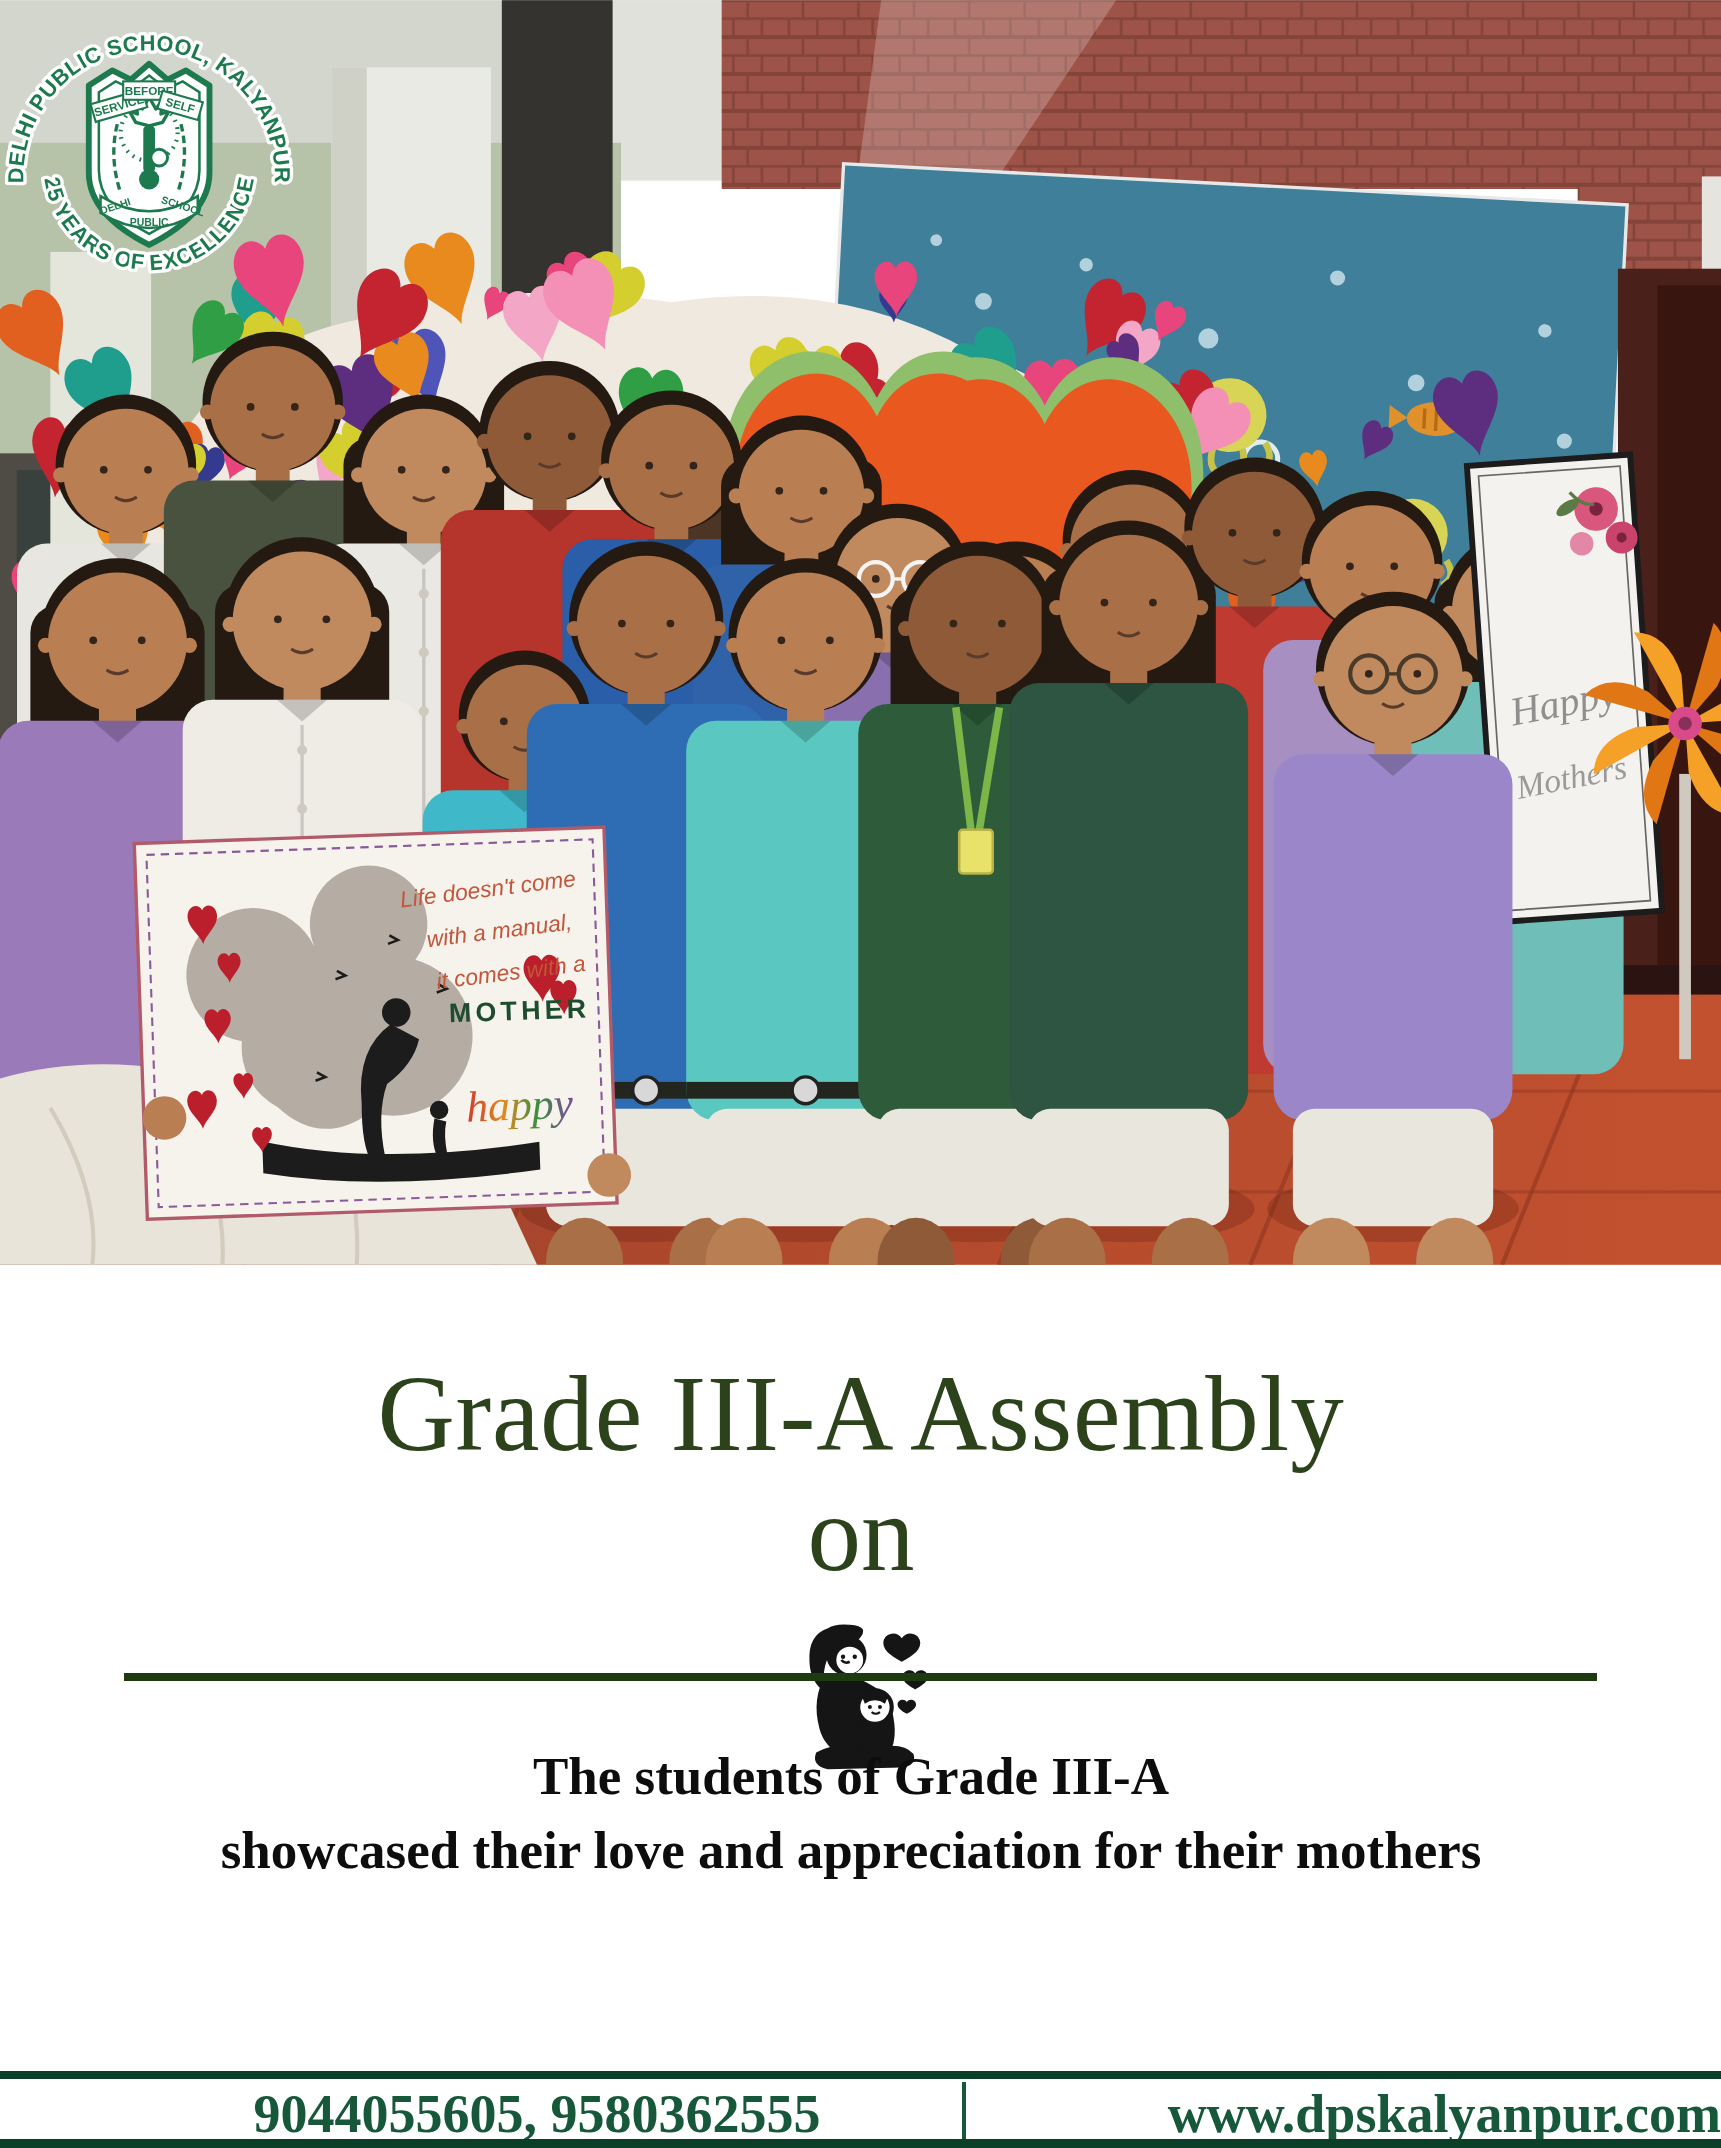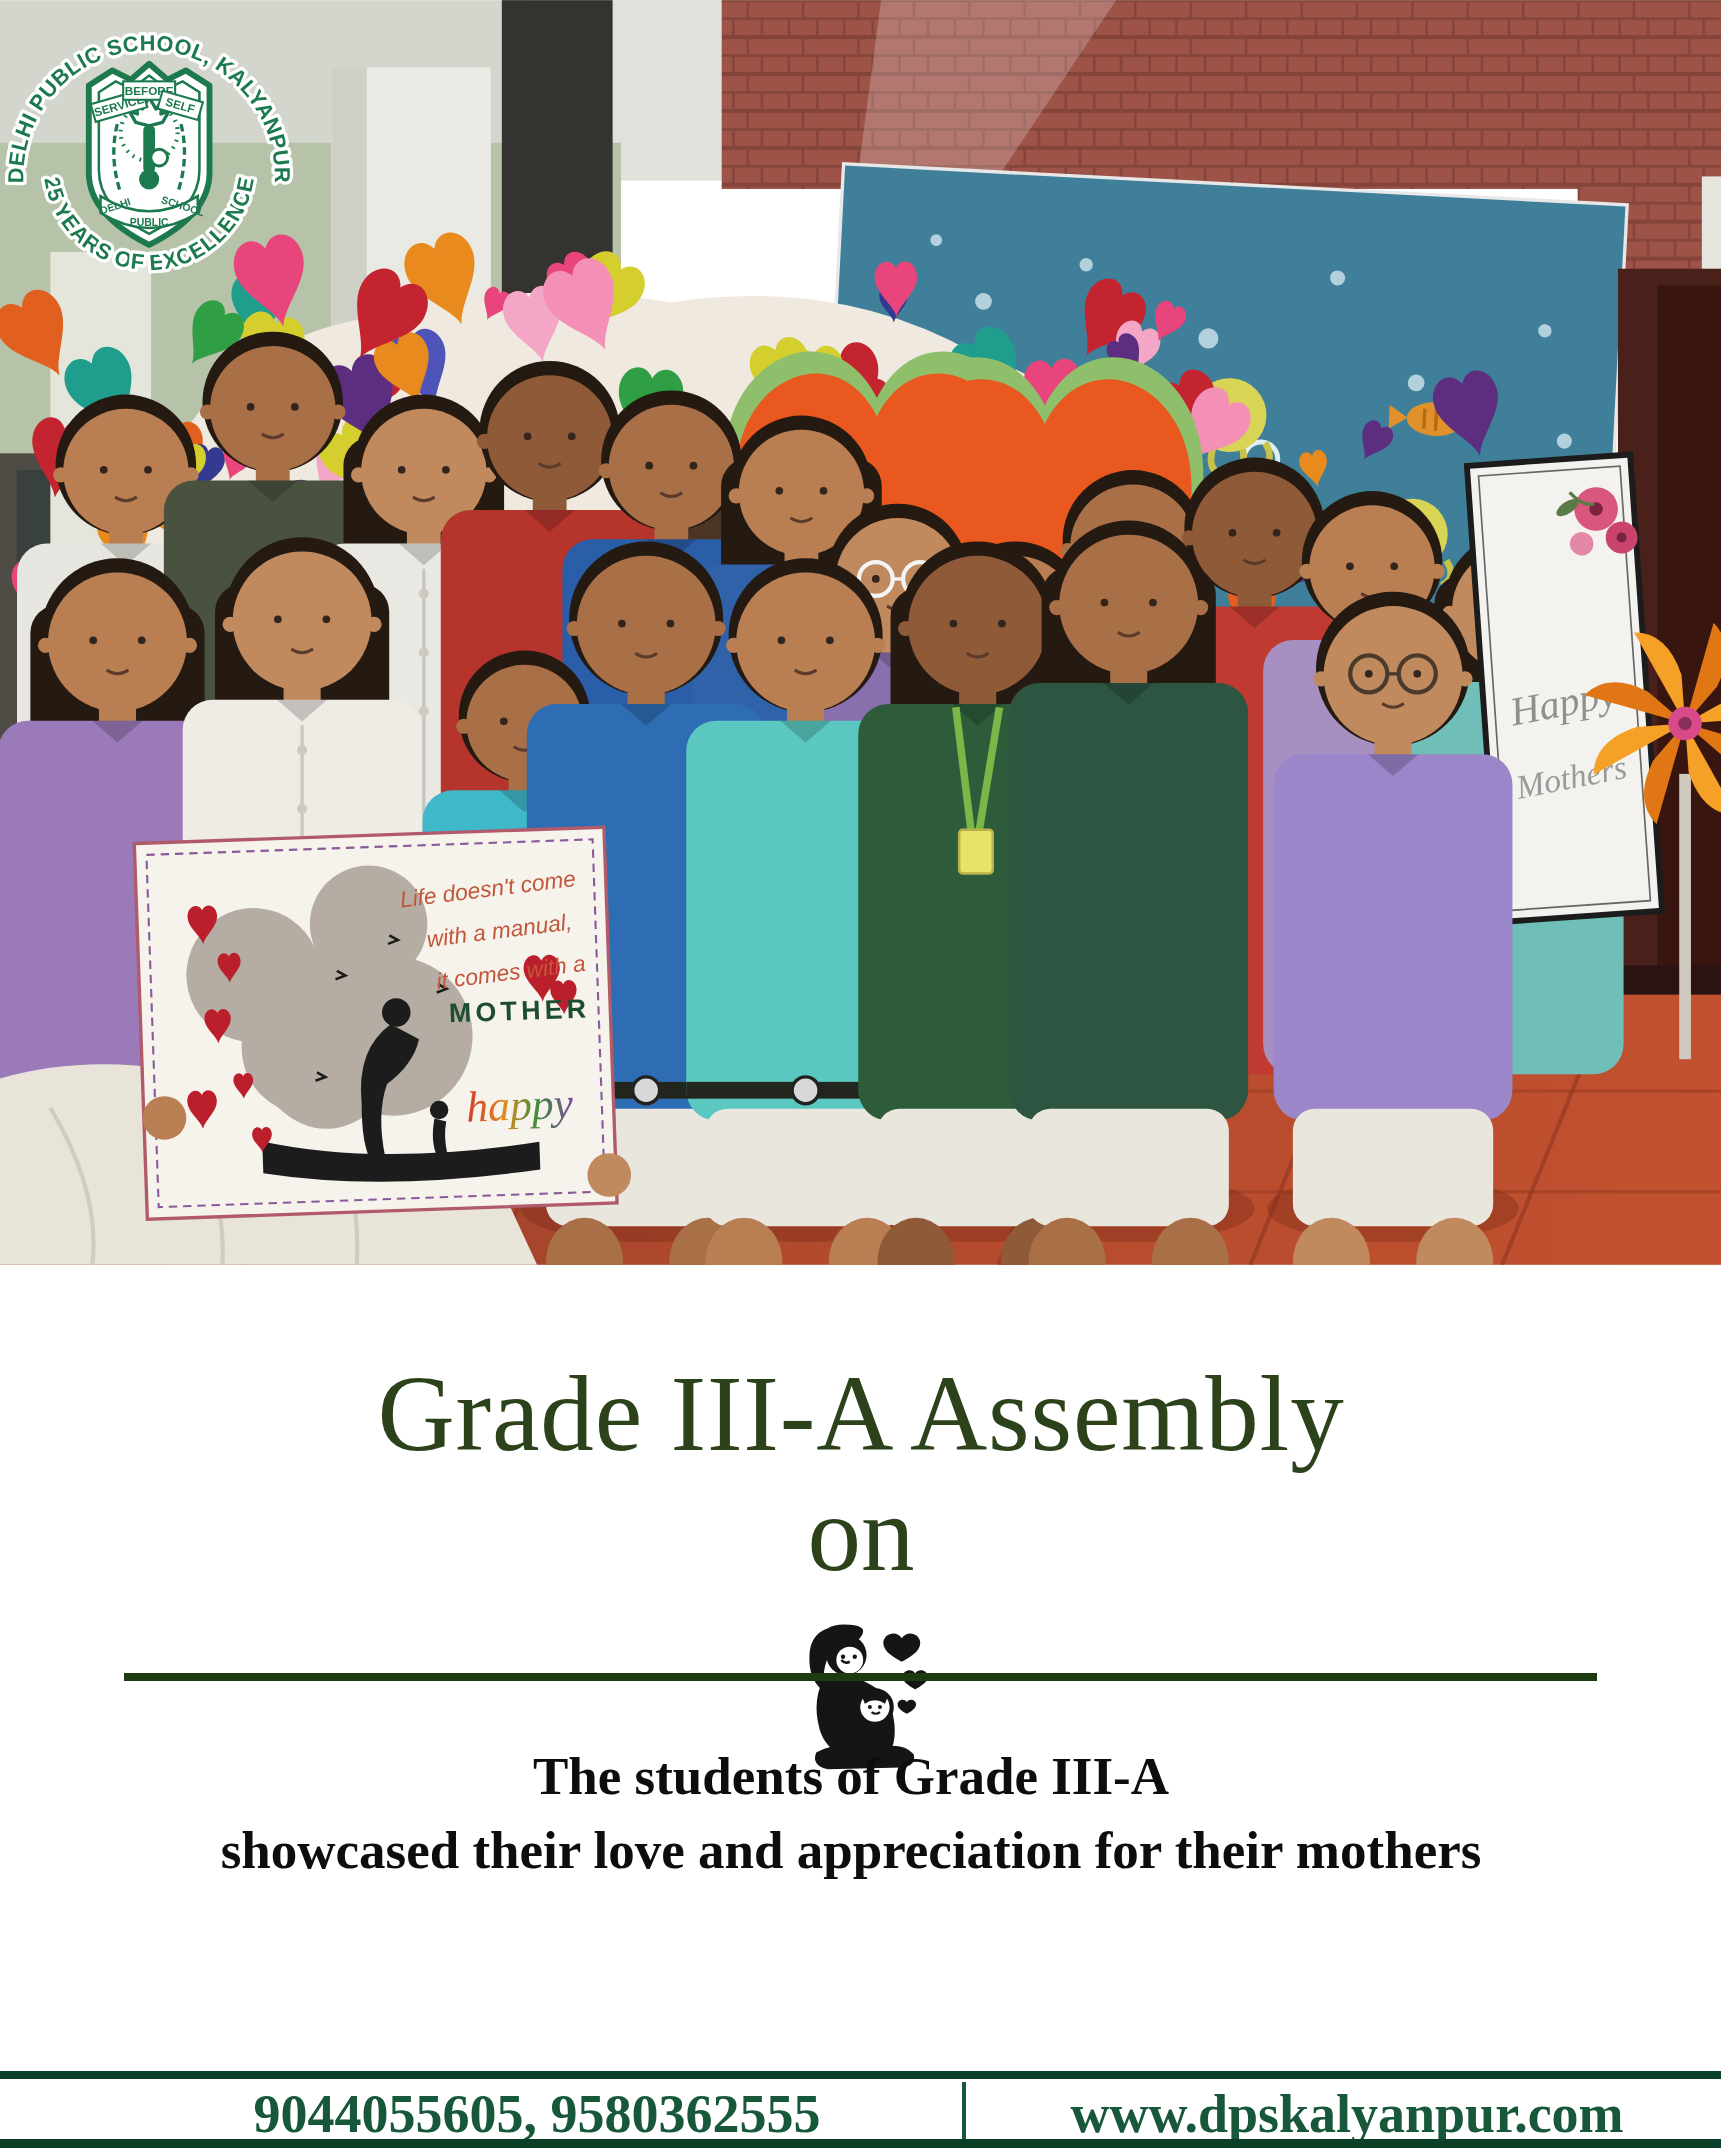--- a/index.html
+++ b/index.html
@@ -15,21 +15,21 @@
   .title-line2 .t2text{font-size:107px;}
   .title-line2 .t2bold{font-size:126px;font-weight:700;}
   .divider{position:absolute;left:124px;top:1673px;width:1473px;height:7.6px;background:#1e3a10;}
   .bodytext{position:absolute;left:0;top:1739px;width:1702px;text-align:center;
     font-size:53px;line-height:74px;font-weight:700;color:#0d0d0d;}
   .footer-stripe-top{position:absolute;left:0;top:2071px;width:1722px;height:7.6px;background:#0c3f28;}
   .footer-stripe-bottom{position:absolute;left:0;top:2139px;width:1722px;height:9.2px;background:#0c3f28;}
   .footer-phones{position:absolute;left:84px;top:2083px;width:906px;text-align:center;
     font-size:54px;font-weight:700;color:#17583a;}
   .footer-sep{position:absolute;left:962px;top:2082px;width:4.2px;height:69px;background:#17583a;}
-  .footer-url{position:absolute;left:973px;top:2083px;width:748px;text-align:center;
+  .footer-url{position:absolute;left:973px;top:2083px;width:748px;text-align:right;
     font-size:54px;font-weight:700;color:#17583a;}
   text{font-family:"Liberation Sans",sans-serif;}
   .serif-t{font-family:"Liberation Serif",serif;}
 </style>
 </head>
 <body>
 
 <div id="page">
 
   <div class="photo-wrap">

